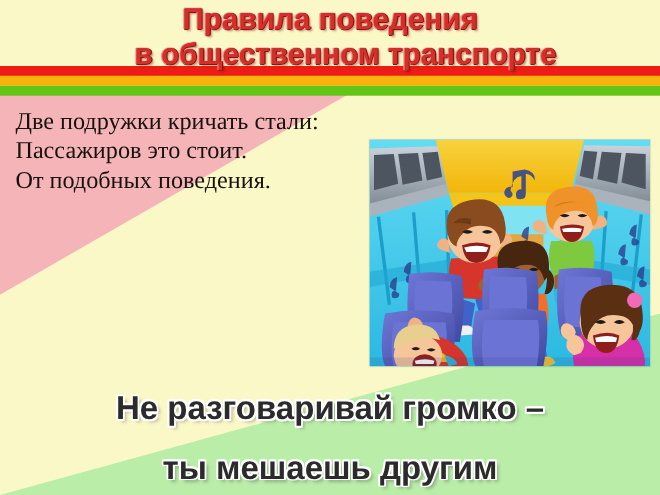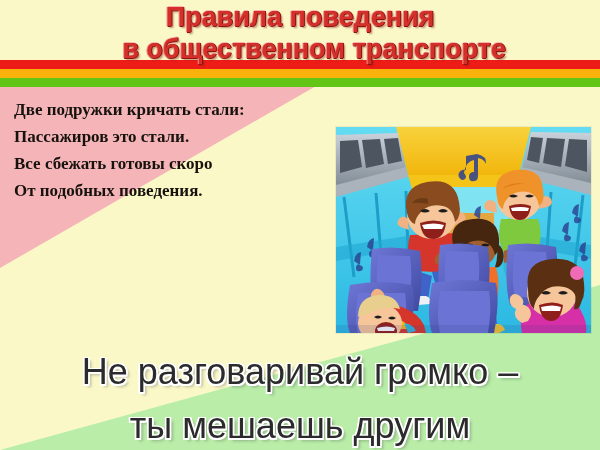--- a/index.html
+++ b/index.html
@@ -75,25 +75,24 @@
   .poem {
     position: absolute;
     left: 14px;
     top: 96px;
     width: 320px;
     z-index: 4;
   }
   .poem-line {
     display: block;
     font-family: "Liberation Serif", serif;
-    font-size: 17px;
+    font-size: 22px;
     line-height: 27px;
     color: #17120d;
     white-space: nowrap;
-    font-weight: bold;
   }
 
   
   .illustration {
     position: absolute;
     left: 336px;
     top: 127px;
     width: 255px;
     height: 206px;
     overflow: hidden;
@@ -108,22 +107,22 @@
     position: absolute;
     left: 0;
     top: 332px;
     width: 600px;
     text-align: center;
     z-index: 6;
   }
   .slogan-line {
     display: block;
     font-family: "Liberation Sans", sans-serif;
-    font-weight: normal;
-    font-size: 36px;
+    font-weight: bold;
+    font-size: 30px;
     line-height: 52px;
     color: #2b2b2b;
     text-shadow:
        1.5px 0 0 #ffffff,
       -1.5px 0 0 #ffffff,
        0 1.5px 0 #ffffff,
        0 -1.5px 0 #ffffff,
        1.5px 1.5px 0 #ffffff,
       -1.5px 1.5px 0 #ffffff,
        1.5px -1.5px 0 #ffffff,
@@ -149,22 +148,21 @@
     <div class="stripe stripe-green"></div>
   </div>
 
   <div class="title-block">
     <span class="title-line title-line-1">Правила поведения</span>
     <span class="title-line title-line-2">в общественном транспорте</span>
   </div>
 
   <div class="poem">
     <span class="poem-line">Две подружки кричать стали:</span>
-    <span class="poem-line">Пассажиров это стали.</span>
-    <span class="poem-line">Все сбежать готовы скоро</span>
+    <span class="poem-line">Пассажиров это стоит.</span>
     <span class="poem-line">От подобных поведения.</span>
   </div>
 
   <div class="illustration">
     <svg class="ill-svg" viewBox="0 0 255 206" xmlns="http://www.w3.org/2000/svg">
       <defs>
         <linearGradient id="ceil" x1="0" y1="0" x2="0" y2="1">
           <stop offset="0" stop-color="#f7d23c"></stop>
             <stop offset="1" stop-color="#f2b60c"></stop>
         </linearGradient>

